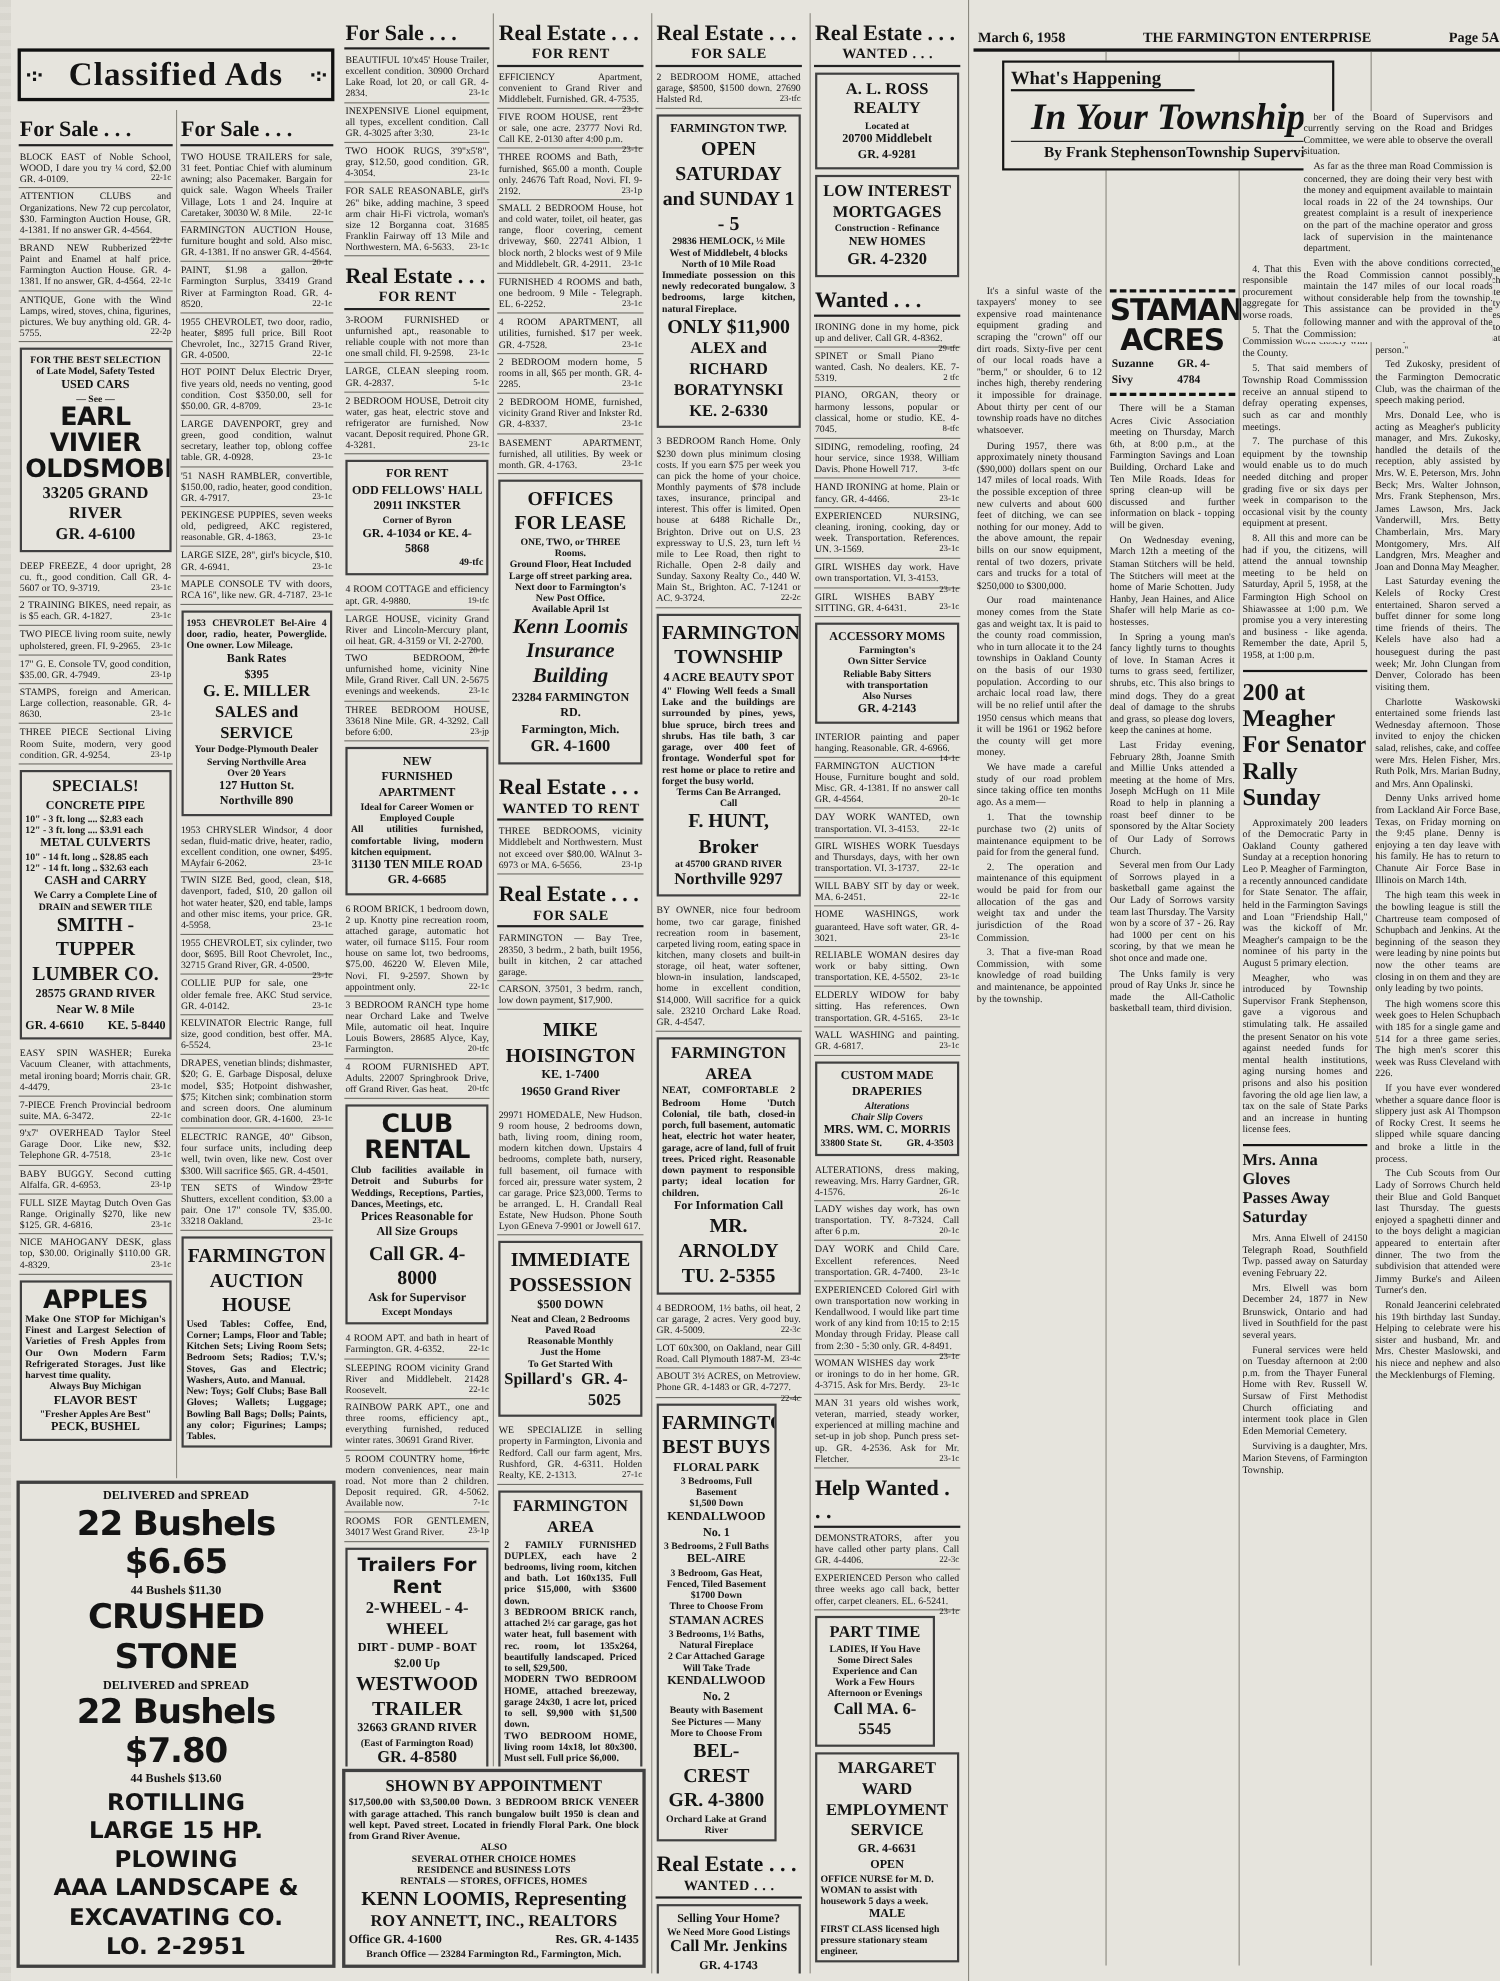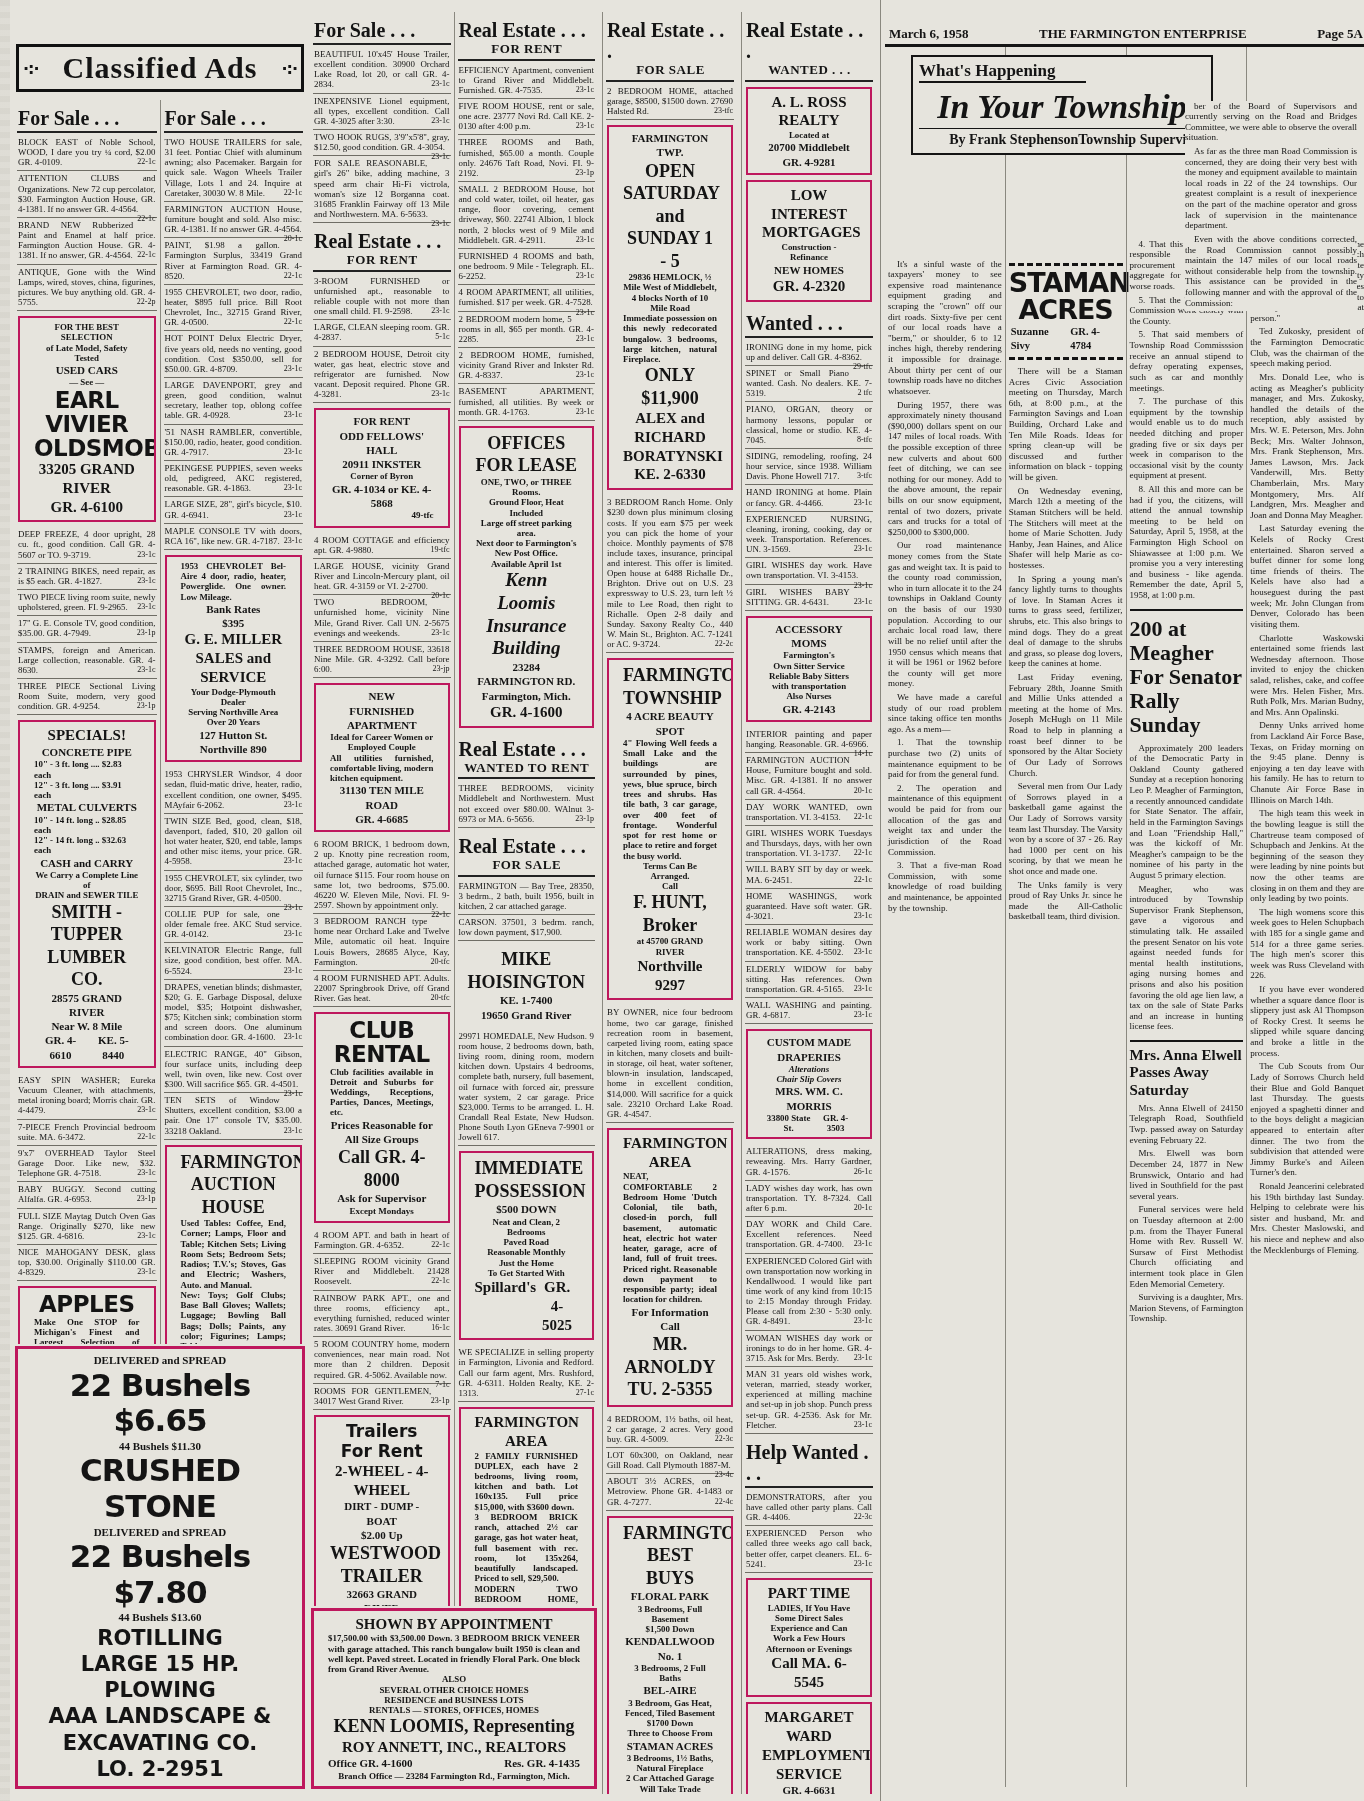--- a/index.html
+++ b/index.html
@@ -23,21 +23,21 @@
   .c-title .orn{font:900 16px "DejaVu Sans",sans-serif;letter-spacing:-1px;}
 
   .sec{font:700 20px/1.05 "Liberation Serif",serif;padding:6px 0 2px 1px;margin:2px 0 2px;
        border-bottom:2px solid #222;}
   .sec .sub{display:block;text-align:center;font:700 13px/1.2 "Liberation Serif",serif;letter-spacing:.5px;}
 
   .ad{font:8.9px/1.14 "Liberation Serif",serif;text-align:justify;margin:0;
       padding:2px 1px 3px;border-bottom:1px solid #6f6d65;}
   .ad .tag{float:right;font-size:8px;padding-left:4px;}
 
-  .bx{border:2px solid #be185d;margin:5px 1px;padding:4px 14px;text-align:center;overflow:hidden;}
+  .bx{border:2px solid #404040;margin:5px 1px;padding:4px 3px;text-align:center;overflow:hidden;}
   .bx.b3{border-width:3px;}
   .bx.nob{border:none;padding:2px 1px;}
   .bl{display:block;}
   .g1{font:900 54px/1 "DejaVu Sans",sans-serif;letter-spacing:-2px;}
   .g2{font:900 31px/1.15 "DejaVu Sans",sans-serif;letter-spacing:-1px;}
   .g3{font:900 21px/1.25 "DejaVu Sans",sans-serif;}
   .xl{font:800 23px/1.05 "DejaVu Sans",sans-serif;letter-spacing:-.5px;}
   .xl2{font:800 17px/1.2 "DejaVu Sans",sans-serif;}
   .lg{font:700 15px/1.25 "Liberation Serif",serif;}
   .lg2{font:700 18px/1.25 "Liberation Serif",serif;}
@@ -531,21 +531,21 @@
             <p class="npara">7. The purchase of this equipment by the township would enable us to do much needed ditching and proper grading five or six days per week in comparison to the occasional visit by the county equipment at present.</p>
             <p class="npara">8. All this and more can be had if you, the citizens, will attend the annual township meeting to be held on Saturday, April 5, 1958, at the Farmington High School on Shiawassee at 1:00 p.m. We promise you a very interesting and business - like agenda. Remember the date, April 5, 1958, at 1:00 p.m.</p>
             <div class="headline">
               <span class="bl">200 at Meagher</span>
               <span class="bl">For Senator</span>
               <span class="bl">Rally Sunday</span>
             </div>
             <p class="npara">Approximately 200 leaders of the Democratic Party in Oakland County gathered Sunday at a reception honoring Leo P. Meagher of Farmington, a recently announced candidate for State Senator. The affair, held in the Farmington Savings and Loan "Friendship Hall," was the kickoff of Mr. Meagher's campaign to be the nominee of his party in the August 5 primary election.</p>
             <p class="npara">Meagher, who was introduced by Township Supervisor Frank Stephenson, gave a vigorous and stimulating talk. He assailed the present Senator on his vote against needed funds for mental health institutions, aging nursing homes and prisons and also his position favoring the old age lien law, a tax on the sale of State Parks and an increase in hunting license fees.</p>
             <div class="headline2">
-              <span class="bl">Mrs. Anna Elwell</span>
+              <span class="bl">Mrs. Anna Gloves</span>
               <span class="bl">Passes Away Saturday</span>
             </div>
             <p class="npara">Mrs. Anna Elwell of 24150 Telegraph Road, Southfield Twp. passed away on Saturday evening February 22.</p>
             <p class="npara">Mrs. Elwell was born December 24, 1877 in New Brunswick, Ontario and had lived in Southfield for the past several years.</p>
             <p class="npara">Funeral services were held on Tuesday afternoon at 2:00 p.m. from the Thayer Funeral Home with Rev. Russell W. Sursaw of First Methodist Church officiating and interment took place in Glen Eden Memorial Cemetery.</p>
             <p class="npara">Surviving is a daughter, Mrs. Marion Stevens, of Farmington Township.</p>
           </div>
         <div class="n-col p4">
             <p class="npara">The candidate also told the group, "I would like very much to be the first Democratic State Senator from Oakland County but if the party nominates someone else I will continue to work just as hard for that person."</p>
             <p class="npara">Ted Zukosky, president of the Farmington Democratic Club, was the chairman of the speech making period.</p>

